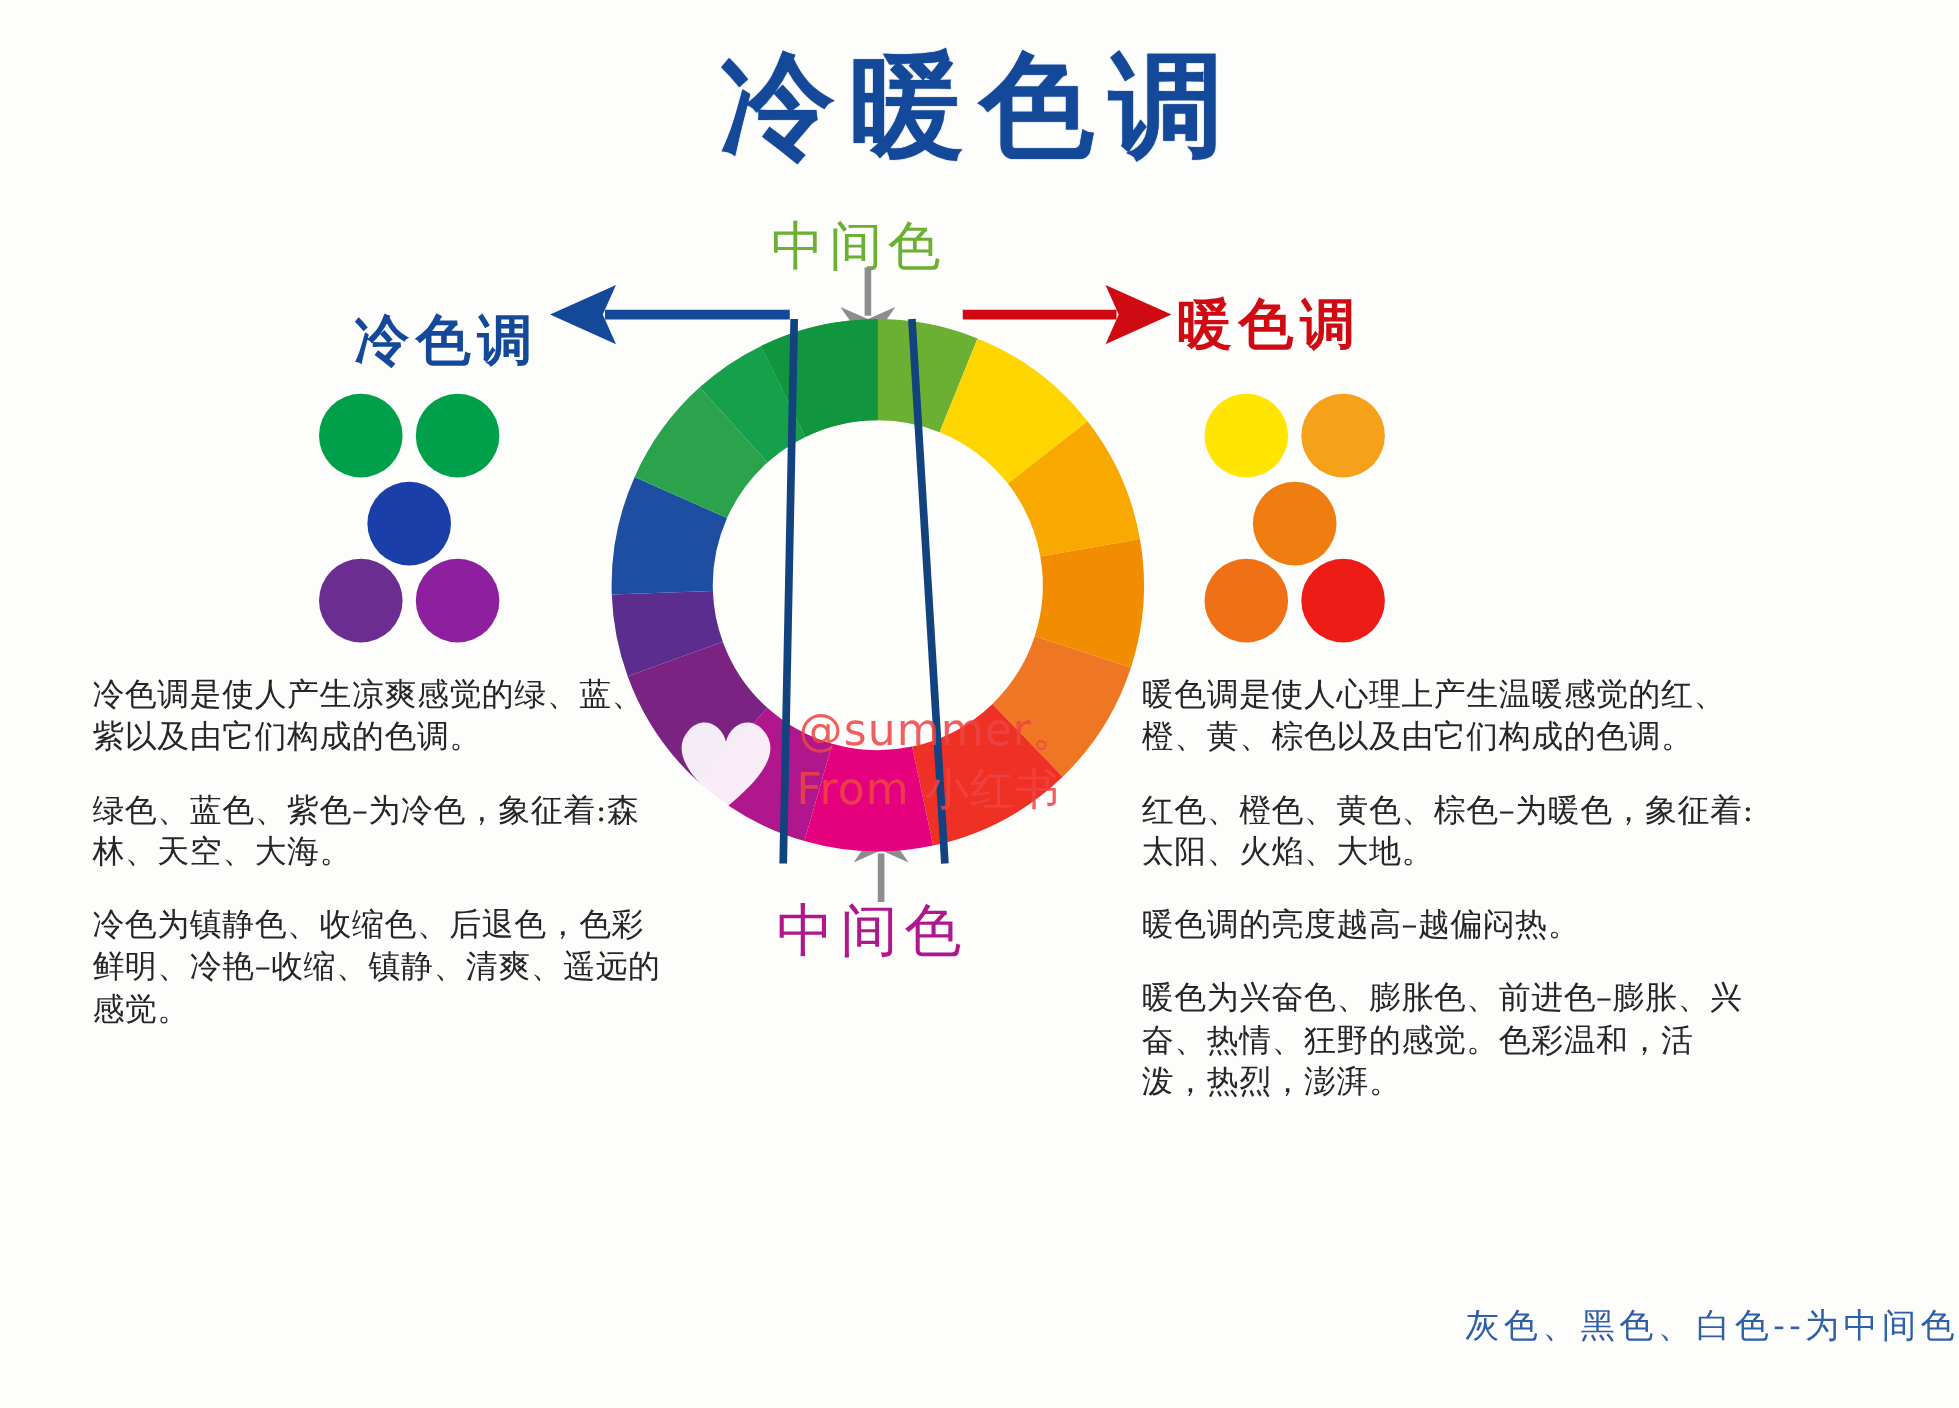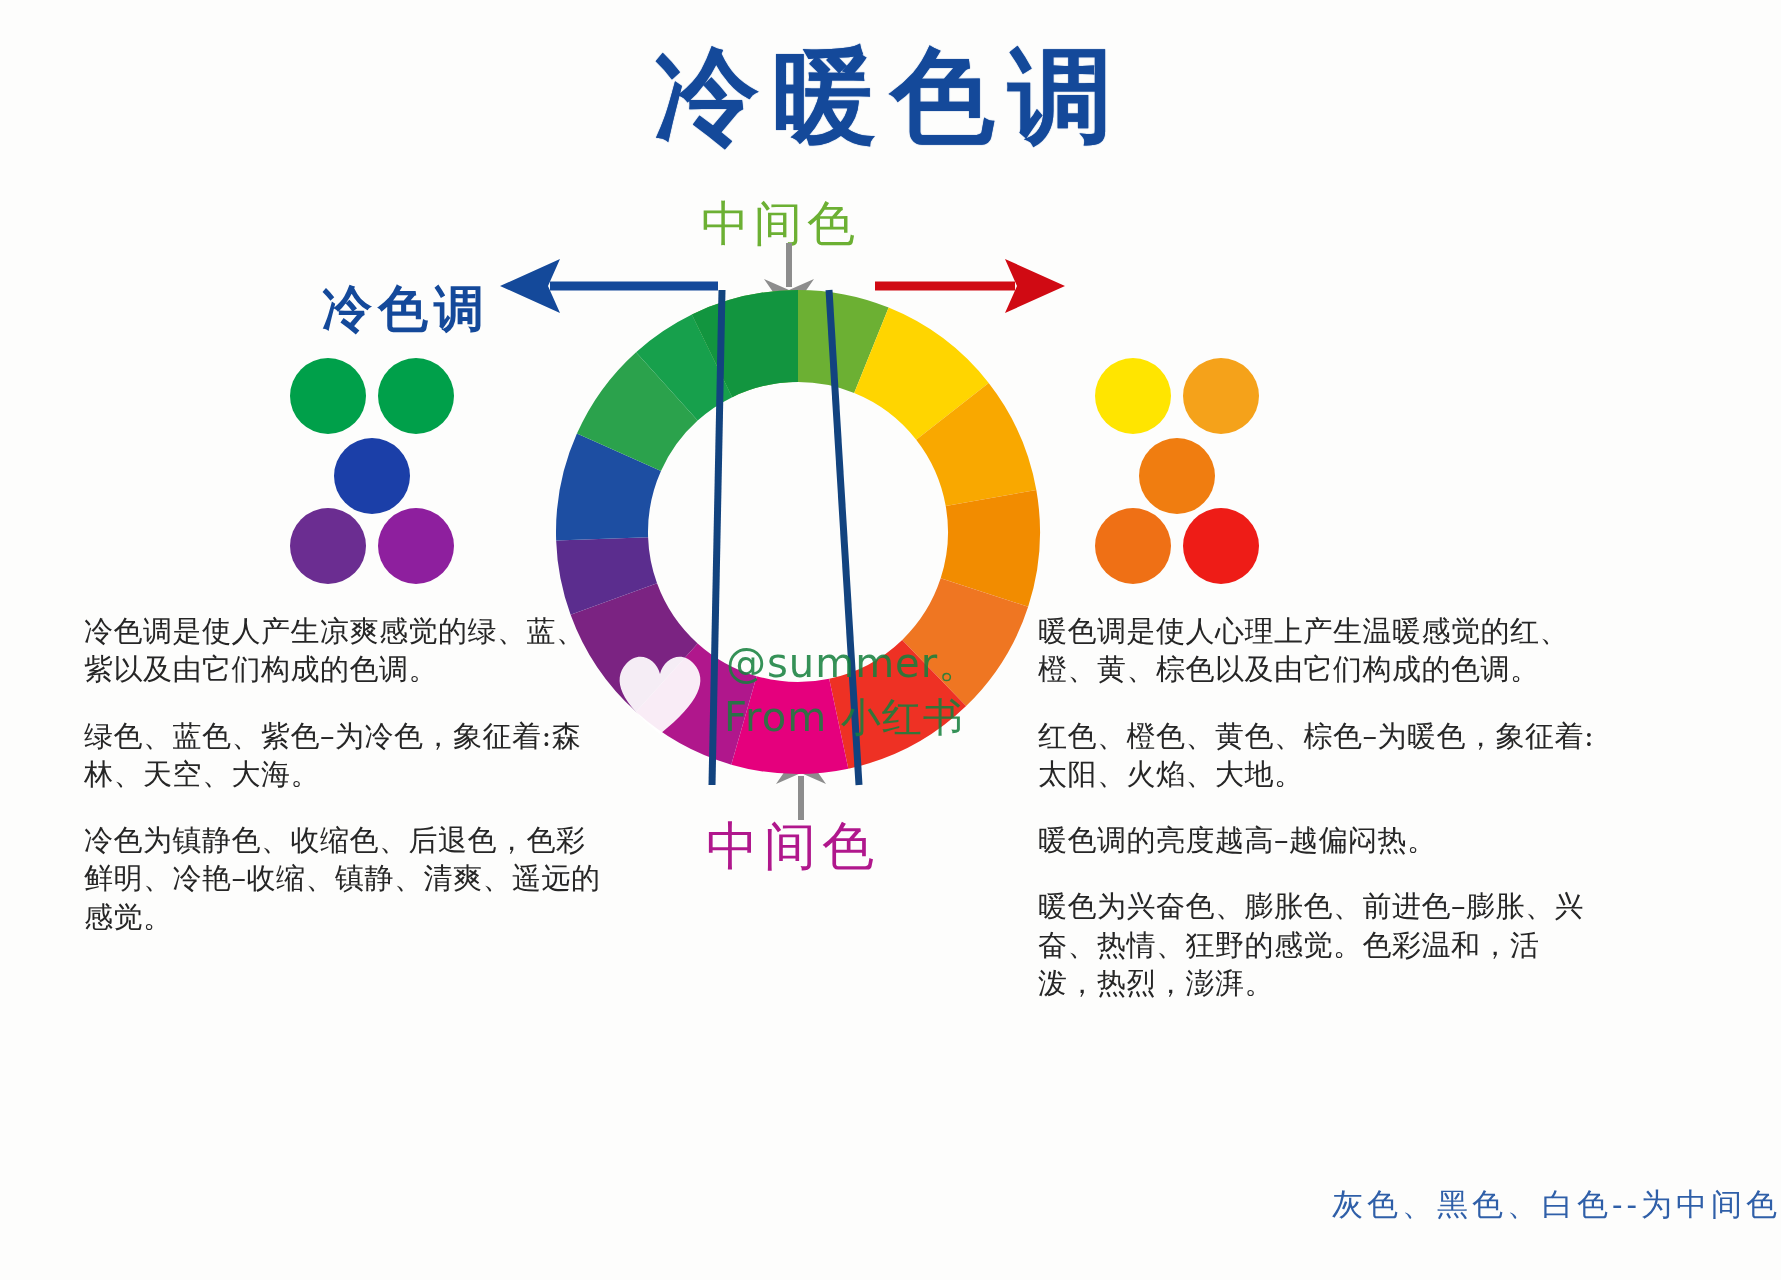--- a/index.html
+++ b/index.html
@@ -110,21 +110,21 @@
   #watermark {
     position: absolute;
     left: 608px;
     top: 628px;
     width: 360px;
     height: 120px;
     pointer-events: none;
   }
   .wm-line {
     position: absolute;
-    color: #15803d;
+    color: #ef4444;
     font-family: "DejaVu Sans", "Liberation Sans", sans-serif;
     font-size: 40px;
     opacity: 0.86;
     letter-spacing: 1px;
     white-space: nowrap;
   }
   #wm-handle { left: 118px; top: 8px; }
   #wm-source { left: 116px; top: 62px; }
 
   
@@ -168,20 +168,21 @@
 <body>
 
 <div id="page">
 
   <div class="title">冷暖色调</div>
 
   <div class="label-neutral-top">中间色</div>
 
   <div class="label-cool-arrow">冷色调</div>
 
+  <div class="label-warm-arrow">暖色调</div>
 
   <svg class="arrow-svg" id="arrow-left-wrap" width="230" height="62" viewBox="0 0 230 62">
     <line x1="228" y1="31" x2="60" y2="31" stroke="#14499a" stroke-width="9"></line>
     <polygon points="10,31 70,4 58,31 70,58" fill="#14499a"></polygon>
   </svg>
 
   <svg class="arrow-svg" id="arrow-right-wrap" width="200" height="62" viewBox="0 0 200 62">
     <line x1="0" y1="31" x2="140" y2="31" stroke="#d00a13" stroke-width="9"></line>
     <polygon points="190,31 130,4 142,31 130,58" fill="#d00a13"></polygon>
   </svg>

